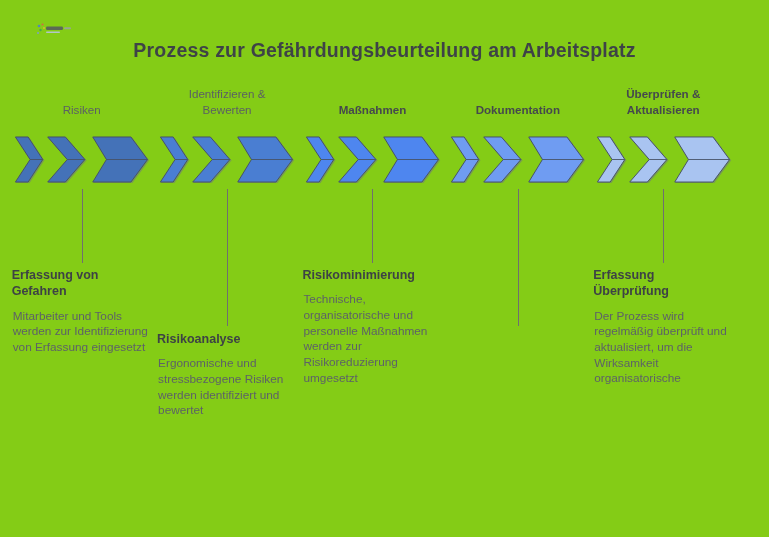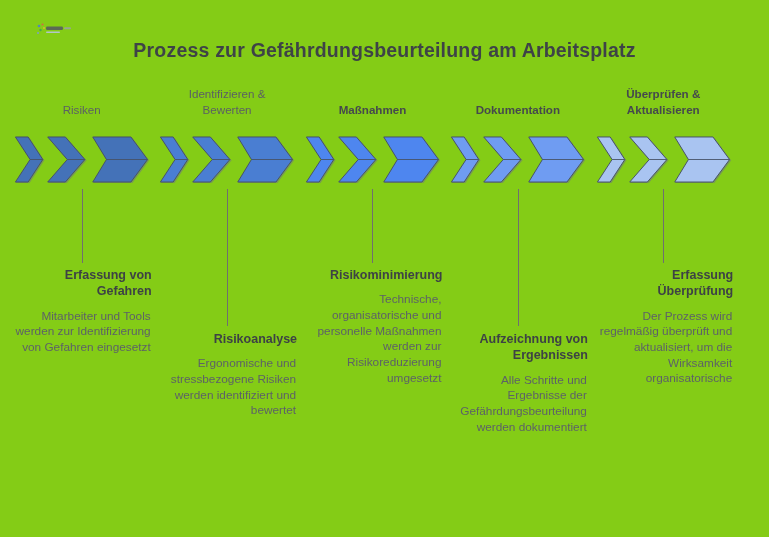--- a/index.html
+++ b/index.html
@@ -27,21 +27,21 @@
   .chevrons polygon{
     fill:var(--stage-color);stroke:#475266;stroke-width:1;stroke-linejoin:miter;
     filter:drop-shadow(1.2px 1.6px 0.6px rgba(110,116,130,0.55));
   }
   .chevrons line{stroke:#475266;stroke-width:1;opacity:.9;}
   .connector{
     position:absolute;left:50%;top:107px;width:1px;background:#6f6f6f;
   }
   .connector.short{height:74px;}
   .connector.long{height:137px;}
-  .stage-text{position:absolute;left:50%;transform:translateX(-50%);width:140px;text-align:right;}
+  .stage-text{position:absolute;left:50%;transform:translateX(-50%);width:140px;text-align:left;}
   .stage-text.short{top:185px;}
   .stage-text.long{top:249px;}
   .stage-heading{font-size:12.5px;font-weight:700;line-height:1.3;color:#3d4245;}
   .stage-body{margin:9px auto 0;max-width:138px;font-size:11.8px;line-height:1.33;color:#5d6267;}
 </style>
 </head>
 <body>
 
 <div class="page">
 
@@ -66,21 +66,21 @@
         <polygon points="3,1 16,1 31,24 16,47 3,47 18,24"></polygon>
         <polygon points="36,1 54,1 74,24 54,47 36,47 56,24"></polygon>
         <polygon points="82,1 121,1 138,24 121,47 82,47 96,24"></polygon>
         <line x1="18" y1="24" x2="31" y2="24"></line>
         <line x1="56" y1="24" x2="74" y2="24"></line>
         <line x1="96" y1="24" x2="138" y2="24"></line>
       </svg>
       <div class="connector short"></div>
       <div class="stage-text short">
         <div class="stage-heading">Erfassung von Gefahren</div>
-        <div class="stage-body">Mitarbeiter und Tools werden zur Identifizierung von Gefahren eingesetzt</div>
+        <div class="stage-body">Mitarbeiter und Tools werden zur Identifizierung von Erfassung eingesetzt</div>
       </div>
     </div>
 
     <div class="stage" style="--stage-color: #4a7ed2;">
       <div class="top-label">Identifizieren &amp; Bewerten</div>
       <svg class="chevrons" viewBox="0 0 140 48">
         <polygon points="3,1 16,1 31,24 16,47 3,47 18,24"></polygon>
         <polygon points="36,1 54,1 74,24 54,47 36,47 56,24"></polygon>
         <polygon points="82,1 121,1 138,24 121,47 82,47 96,24"></polygon>
         <line x1="18" y1="24" x2="31" y2="24"></line>
@@ -115,24 +115,20 @@
       <div class="top-label">Dokumentation</div>
       <svg class="chevrons" viewBox="0 0 140 48">
         <polygon points="3,1 16,1 31,24 16,47 3,47 18,24"></polygon>
         <polygon points="36,1 54,1 74,24 54,47 36,47 56,24"></polygon>
         <polygon points="82,1 121,1 138,24 121,47 82,47 96,24"></polygon>
         <line x1="18" y1="24" x2="31" y2="24"></line>
         <line x1="56" y1="24" x2="74" y2="24"></line>
         <line x1="96" y1="24" x2="138" y2="24"></line>
       </svg>
       <div class="connector long"></div>
-      <div class="stage-text long">
-        <div class="stage-heading">Aufzeichnung von Ergebnissen</div>
-        <div class="stage-body">Alle Schritte und Ergebnisse der Gefährdungsbeurteilung werden dokumentiert</div>
-      </div>
     </div>
 
     <div class="stage" style="--stage-color: #a9c4f1;">
       <div class="top-label">Überprüfen &amp; Aktualisieren</div>
       <svg class="chevrons" viewBox="0 0 140 48">
         <polygon points="3,1 16,1 31,24 16,47 3,47 18,24"></polygon>
         <polygon points="36,1 54,1 74,24 54,47 36,47 56,24"></polygon>
         <polygon points="82,1 121,1 138,24 121,47 82,47 96,24"></polygon>
         <line x1="18" y1="24" x2="31" y2="24"></line>
         <line x1="56" y1="24" x2="74" y2="24"></line>

